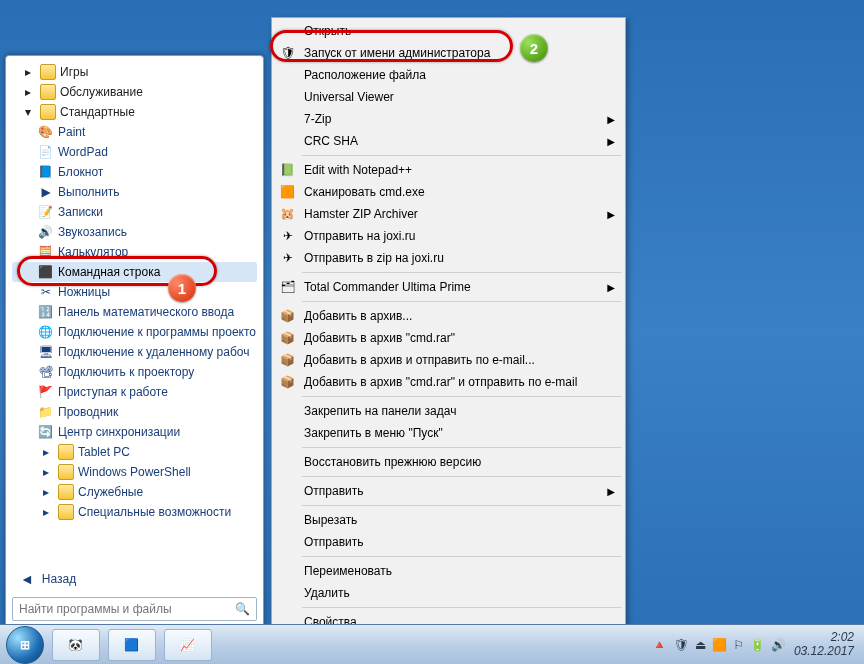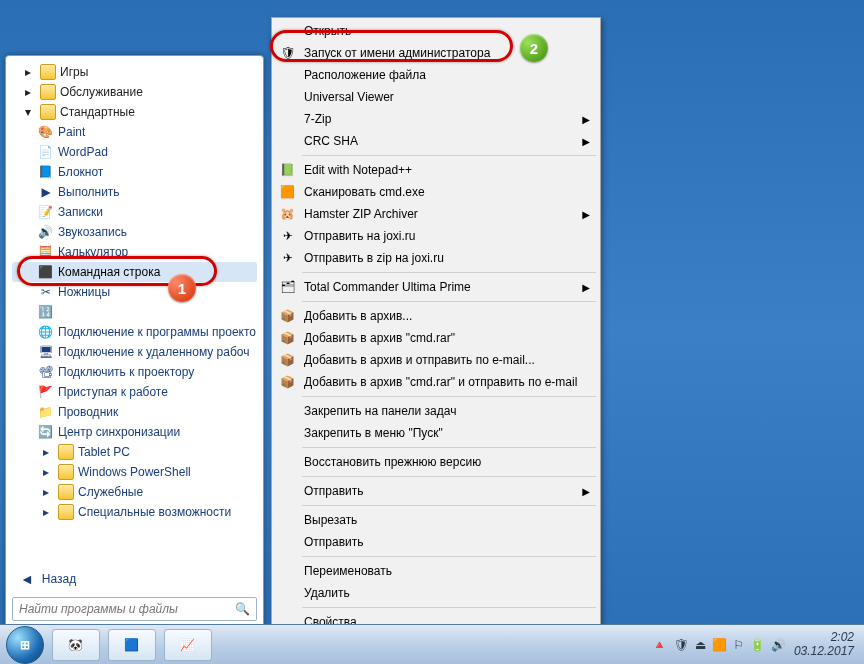--- a/index.html
+++ b/index.html
@@ -8,22 +8,22 @@
   .tree { flex:1; overflow:hidden; }
   .row { display:flex; align-items:center; height:20px; padding-left:8px; gap:4px; color:#1a3e7a; cursor:pointer; white-space:nowrap;}
   .row.folder { color:#222; }
   .row.sub { padding-left:26px; color:#1a3e7a;}
   .row.sel { background:#d6e6f6; border-radius:3px; color:#000;}
   .ic { width:16px; height:16px; display:inline-flex; align-items:center; justify-content:center; font-size:12px;}
   .folder-ic{width:16px;height:16px;background:linear-gradient(#ffe9a6,#f6c638);border:1px solid #c99d1f;border-radius:2px;}
   .back-row { display:flex; align-items:center; gap:8px; padding:8px 8px 10px 8px; color:#1a3e7a; cursor:pointer;}
   .arrow-left{font-size:14px;}
   .search { margin-top:auto; border:1px solid #a0b4c9; border-radius:2px; height:24px; display:flex; align-items:center; padding:0 6px; color:#888;}
-  .search input{border:none;outline:none;flex:1;font-style:italic;color:#0f172a;}
-  .ctx { position:absolute; left:271px; top:17px; width:330px; background:#f1f1f1; border:1px solid #a7a7a7; box-shadow:2px 2px 6px rgba(0,0,0,.35); padding:2px;}
+  .search input{border:none;outline:none;flex:1;color:#0f172a;}
+  .ctx { position:absolute; left:271px; top:17px; width:355px; background:#f1f1f1; border:1px solid #a7a7a7; box-shadow:2px 2px 6px rgba(0,0,0,.35); padding:2px;}
   .ctx .item{display:flex;align-items:center;height:22px;padding:0 20px 0 30px;position:relative;cursor:pointer;white-space:nowrap;}
   .ctx .item .ic{position:absolute;left:6px;}
   .ctx .sep{height:1px;background:#d0d0d0;margin:3px 2px 3px 28px;}
   .ctx .sub-arr{position:absolute;right:8px;font-size:10px;}
   .task{position:absolute;left:0;bottom:0;height:40px;width:864px;background:linear-gradient(180deg,#dfe9f5,#bcd0e8 50%,#a8c0dc);border-top:1px solid #5679a1;display:flex;align-items:center;}
   .orb{margin-left:6px;width:38px;height:38px;border-radius:50%;background:radial-gradient(circle at 30% 30%,#9de0ff,#1e6db3 60%,#0b3d6e);border:1px solid #245a8e;display:flex;align-items:center;justify-content:center;color:#fff;font-weight:bold;}
   .tbtn{width:48px;height:32px;margin-left:8px;background:linear-gradient(#f7fbff,#d6e5f3);border:1px solid #9bb5d1;border-radius:3px;display:flex;align-items:center;justify-content:center;}
   .tray{margin-left:auto;display:flex;align-items:center;gap:8px;padding-right:10px;color:#2a3a4a;}
   .tray .clk{text-align:right;line-height:1.1;font-style:italic;}
   .callout{position:absolute;border:3px solid #d40000;border-radius:24px;box-shadow:0 0 3px rgba(0,0,0,.4);}
@@ -87,20 +87,21 @@
         <div class="row sub sel">
           <span class="ic">⬛</span>
           <span>Командная строка</span>
         </div>
         <div class="row sub">
           <span class="ic">✂</span>
           <span>Ножницы</span>
         </div>
         <div class="row sub">
           <span class="ic">🔢</span>
+          <span>Панель математического ввода</span>
         </div>
         <div class="row sub">
           <span class="ic">🌐</span>
           <span>Подключение к программы проекто</span>
         </div>
         <div class="row sub">
           <span class="ic">🖥</span>
           <span>Подключение к удаленному рабоч</span>
         </div>
         <div class="row sub">

